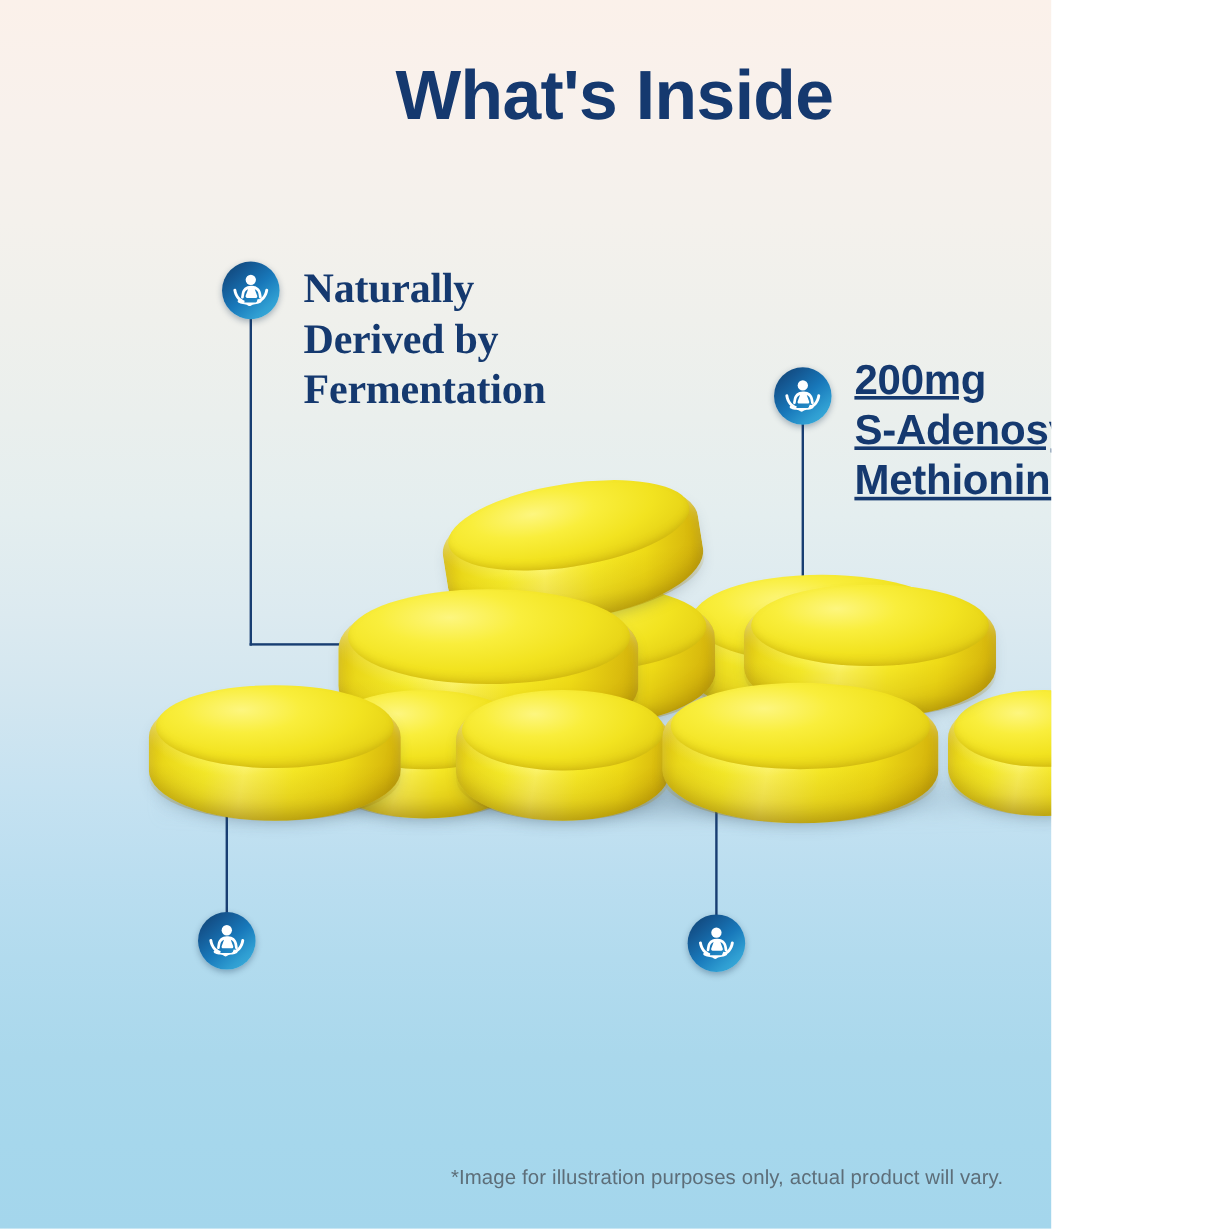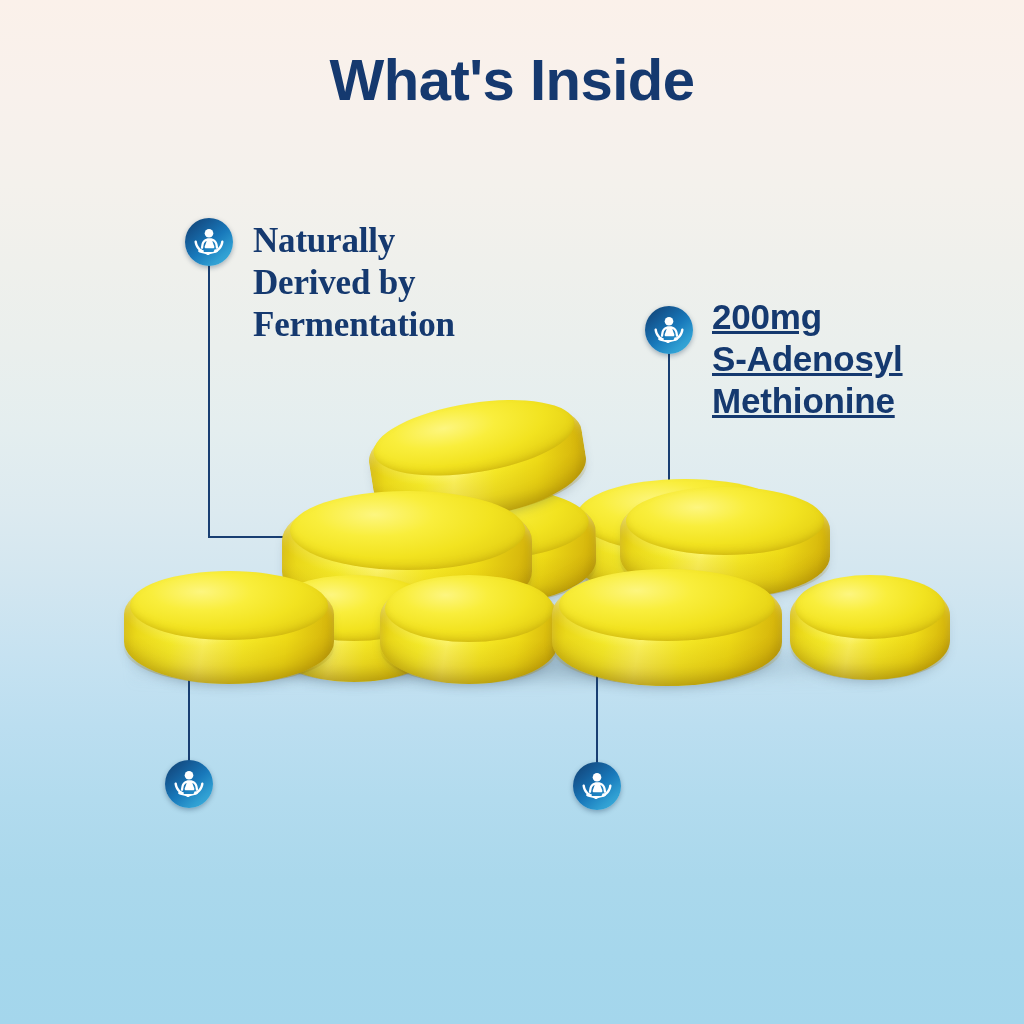--- a/index.html
+++ b/index.html
@@ -6,21 +6,21 @@
   * { margin:0; padding:0; box-sizing:border-box; }
 
   html, body {
     width:1024px; height:1024px;
     font-family:"Liberation Sans", sans-serif;
     overflow:hidden;
   }
 
   #stage {
     position:relative;
-    width:1024px; height:1024px;
+    width:876px; height:1024px;
     background:
       linear-gradient(180deg,
         #fbf1ea 0%,
         #f8f1ec 9%,
         #f4f1ec 18%,
         #eff0ec 26%,
         #eaefed 34%,
         #e4eeef 42%,
         #dceaf0 50%,
         #d2e6f0 57%,
@@ -270,14 +270,15 @@
         <circle cx="24" cy="15.2" r="4.3"></circle>
         <path d="M24 20.2c-4.0 0-7.0 2.6-7.6 6.3l-0.5 3.0c-0.1 0.7 0.4 1.3 1.1 1.3 0.6 0 1.0-0.4 1.1-0.9l0.5-2.9c0.3-1.9 1.5-3.3 3.1-3.9l-2.0 5.4c-0.3 0.9 0.3 1.8 1.2 1.8h7.2c0.9 0 1.6-0.9 1.2-1.8l-2.0-5.4c1.6 0.6 2.8 2.0 3.1 3.9l0.5 2.9c0.1 0.5 0.5 0.9 1.1 0.9 0.7 0 1.2-0.6 1.1-1.3l-0.5-3.0c-0.6-3.7-3.6-6.3-7.6-6.3z"></path>
         <path d="M16.3 31.2c-1.9 0.3-3.3 1.0-3.3 1.9 0 1.2 2.3 2.1 5.6 2.4 1.4 0.1 2.6 0.7 3.3 1.2 0.7 0.5 1.5 0.5 2.2 0 0.7-0.5 1.9-1.1 3.3-1.2 3.3-0.3 5.6-1.2 5.6-2.4 0-0.9-1.4-1.6-3.3-1.9l-0.3 1.4c-0.2 0.9-1.0 1.5-1.9 1.5h-9.0c-0.9 0-1.7-0.6-1.9-1.5z"></path>
         <path d="M10.6 22.6c-0.7 0-1.2 0.6-1.1 1.3 0.7 5.4 4.4 9.6 9.0 10.9l0.4-2.2c-3.6-1.2-6.4-4.6-7.0-9.1-0.1-0.5-0.6-0.9-1.3-0.9z"></path>
         <path d="M37.4 22.6c-0.7 0-1.2 0.4-1.3 0.9-0.6 4.5-3.4 7.9-7.0 9.1l0.4 2.2c4.6-1.3 8.3-5.5 9.0-10.9 0.1-0.7-0.4-1.3-1.1-1.3z"></path>
       </g>
     </svg>
   </div>
 
 
+  <div class="footnote">*Image for illustration purposes only, actual product will vary.</div>
 
 </div>
 
 </body></html>

